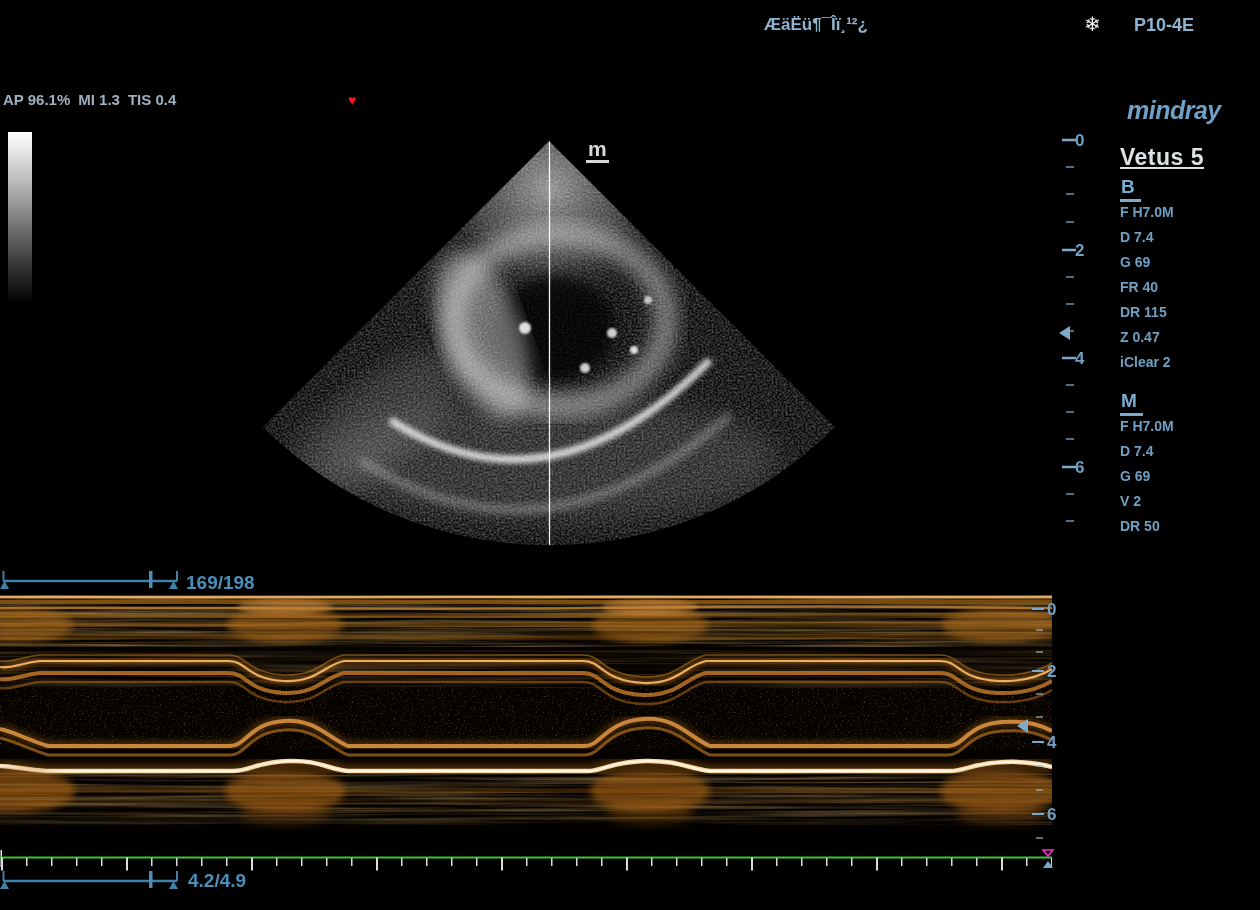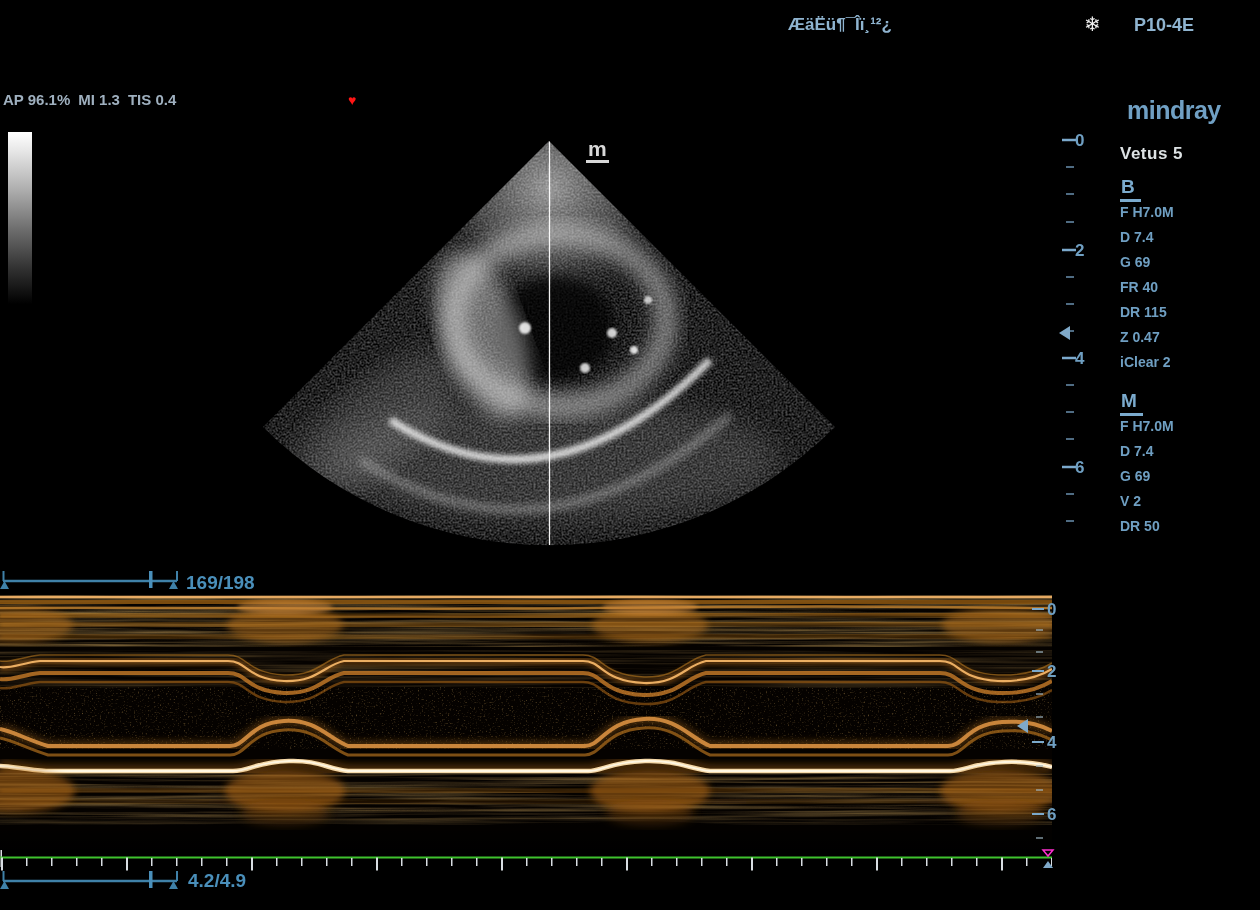--- a/index.html
+++ b/index.html
@@ -17,31 +17,31 @@
   .rlabel{position:absolute;font-size:17px;color:#6f9fc2;width:20px;}
   .focus-arrow{position:absolute;width:0;height:0;border-top:7px solid transparent;
                border-bottom:7px solid transparent;border-right:11px solid #7fa9c9;}
   .ctr{position:absolute;font-size:19px;color:#4a8fba;}
   #gsbar{position:absolute;left:8px;top:132px;width:24px;height:172px;
          background:linear-gradient(#ffffff 0%,#e9e9e9 10%,#b2b2b2 32%,#6f6f6f 56%,#303030 80%,#000 100%);}
   #omark{position:absolute;left:586px;top:138px;font-size:21px;color:#d8d8d8;
          border-bottom:3px solid #d8d8d8;padding:0 2px 0 2px;line-height:22px;}
   #heart{position:absolute;left:348px;top:92px;font-size:14px;color:#ff1515;}
   #snow{position:absolute;left:1084px;top:12px;font-size:20px;color:#f2f2f2;font-weight:normal;}
-  #logo{position:absolute;left:1127px;top:96px;font-size:25px;color:#70a0c4;letter-spacing:-.5px;}
-  #sysname{position:absolute;left:1120px;top:144px;font-size:17px;color:#dde2e4;letter-spacing:.5px;}
+  #logo{position:absolute;left:1127px;top:96px;font-size:25px;color:#70a0c4;letter-spacing:-.5px;font-style:italic;}
+  #sysname{position:absolute;left:1120px;top:144px;font-size:23px;color:#dde2e4;letter-spacing:.5px;text-decoration:underline;}
   #acoustic{position:absolute;left:3px;top:91px;font-size:15px;color:#9fb0bf;}
   #acoustic span{margin-right:8px;}
 </style>
 </head>
 <body>
 
 <div id="screen">
 
-  <div class="abs lblue t17" style="left:788px;top:15px;text-align:center;">ÆäËü¶¯Îï¸¹²¿</div>
+  <div class="abs lblue t17" style="left:764px;top:15px;text-align:center;">ÆäËü¶¯Îï¸¹²¿</div>
   <div id="snow">❄</div>
   <div class="abs lblue t18" style="left:1134px;top:15px;">P10-4E</div>
   <div id="acoustic">
     <span>AP 96.1%</span><span>MI 1.3</span><span>TIS 0.4</span>
   </div>
   <div id="heart">♥</div>
 
   <div id="logo">mindray</div>
   <div id="sysname">Vetus 5</div>
 

